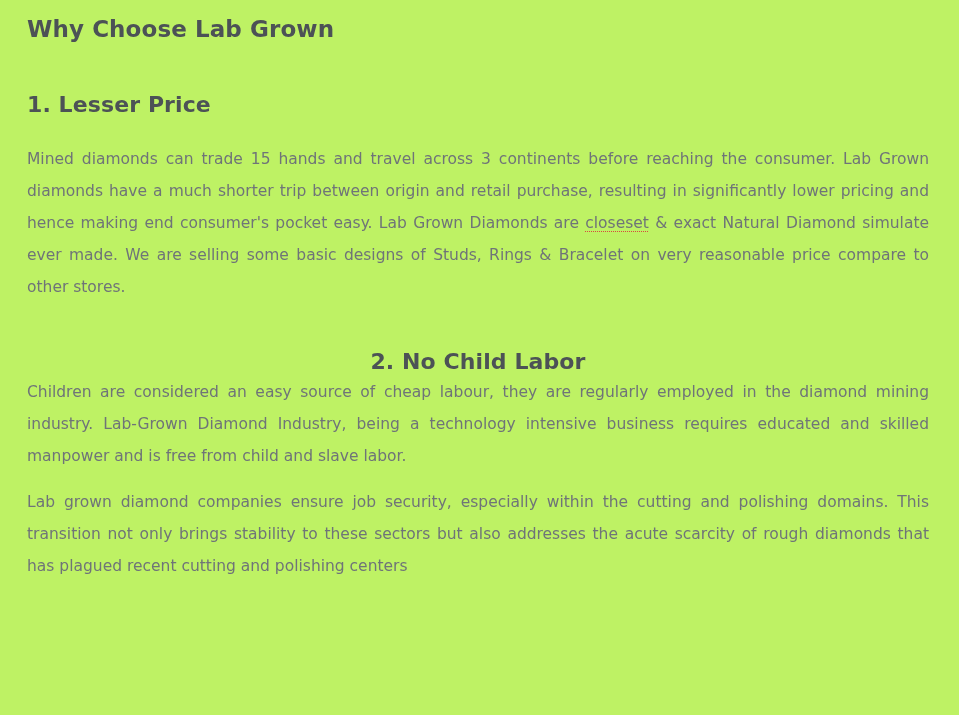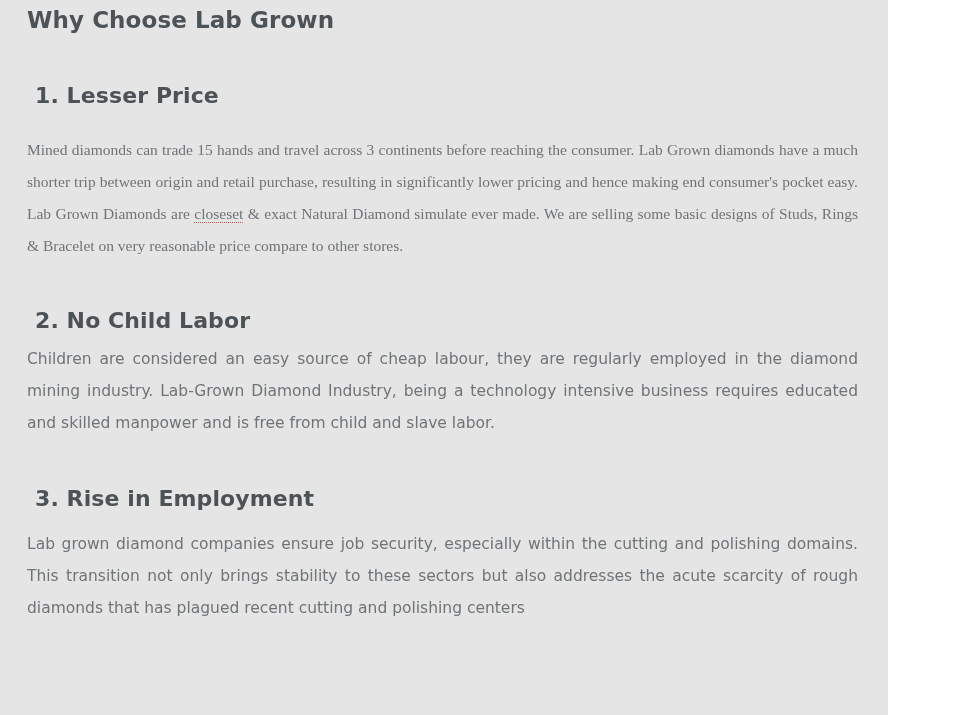--- a/index.html
+++ b/index.html
@@ -9,58 +9,58 @@
   }
   body {
     width: 959px;
     height: 715px;
     font-family: "DejaVu Sans", "Liberation Sans", sans-serif;
     color: #6b7075;
     overflow: hidden;
   }
   .page {
     box-sizing: border-box;
-    width: 888px;
+    width: 959px;
     height: 715px;
-    padding: 5px 30px 0 27px;
-    background: #e5e5e5;
+    padding: 14px 30px 0 27px;
+    background: #bef264;
   }
   .doc-title {
     font-size: 23px;
     font-weight: bold;
     color: #4c5256;
     letter-spacing: 0.1px;
     margin: 0 0 0 0;
     line-height: 1.35;
   }
   .section {
     margin-top: 0;
   }
   .section-heading {
     font-size: 22px;
     font-weight: bold;
     color: #4c5256;
     letter-spacing: 0.1px;
     line-height: 1.35;
-    margin: 8px;
+    margin: 0;
   }
   .sec-1 .section-heading { margin-top: 45px; }
-  .sec-2 .section-heading { margin-top: 44px; }
+  .sec-2 .section-heading { margin-top: 44px; text-align: center; }
   .sec-3 .section-heading { margin-top: 45px; }
 
   .section-body {
     font-size: 15.5px;
     line-height: 32px;
     color: #6f7478;
     text-align: justify;
     text-justify: inter-word;
     margin: 0;
     max-width: 903px;
   }
-  .sec-1 .section-body { margin-top: 23px; font-family: Liberation Serif, serif; }
+  .sec-1 .section-body { margin-top: 23px; }
   .sec-2 .section-body { }
   .sec-3 .section-body { margin-top: 14px; }
   .spell-error {
     text-decoration: underline;
     text-decoration-style: dotted;
     text-decoration-color: #d64b3f;
     text-decoration-thickness: 1px;
     text-underline-offset: 3px;
   }
 </style>
@@ -75,17 +75,16 @@
     <h2 class="section-heading">1. Lesser Price</h2>
     <p class="section-body"><span>Mined diamonds can trade 15 hands and travel across 3 continents before reaching the consumer. Lab Grown diamonds have a much shorter trip between origin and retail purchase, resulting in significantly lower pricing and hence making end consumer's pocket easy. Lab Grown Diamonds are </span><span class="spell-error">closeset</span><span> &amp; exact Natural Diamond simulate ever made.   We are selling some basic designs of Studs, Rings &amp; Bracelet on very reasonable price compare to other stores.</span></p>
   </section>
 
   <section class="section sec-2">
     <h2 class="section-heading">2. No Child Labor</h2>
     <p class="section-body">Children are considered an easy source of cheap labour, they are regularly employed in the diamond mining industry. Lab-Grown Diamond Industry, being a technology intensive business requires educated and skilled manpower and is free from child and slave labor.</p>
   </section>
 
   <section class="section sec-3">
-    <h2 class="section-heading">3. Rise in Employment</h2>
     <p class="section-body">Lab grown diamond companies ensure job security, especially within the cutting and polishing domains. This transition not only brings stability to these sectors but also addresses the acute scarcity of rough diamonds that has plagued recent cutting and polishing centers</p>
   </section>
 
 </div>
 
 </body></html>

